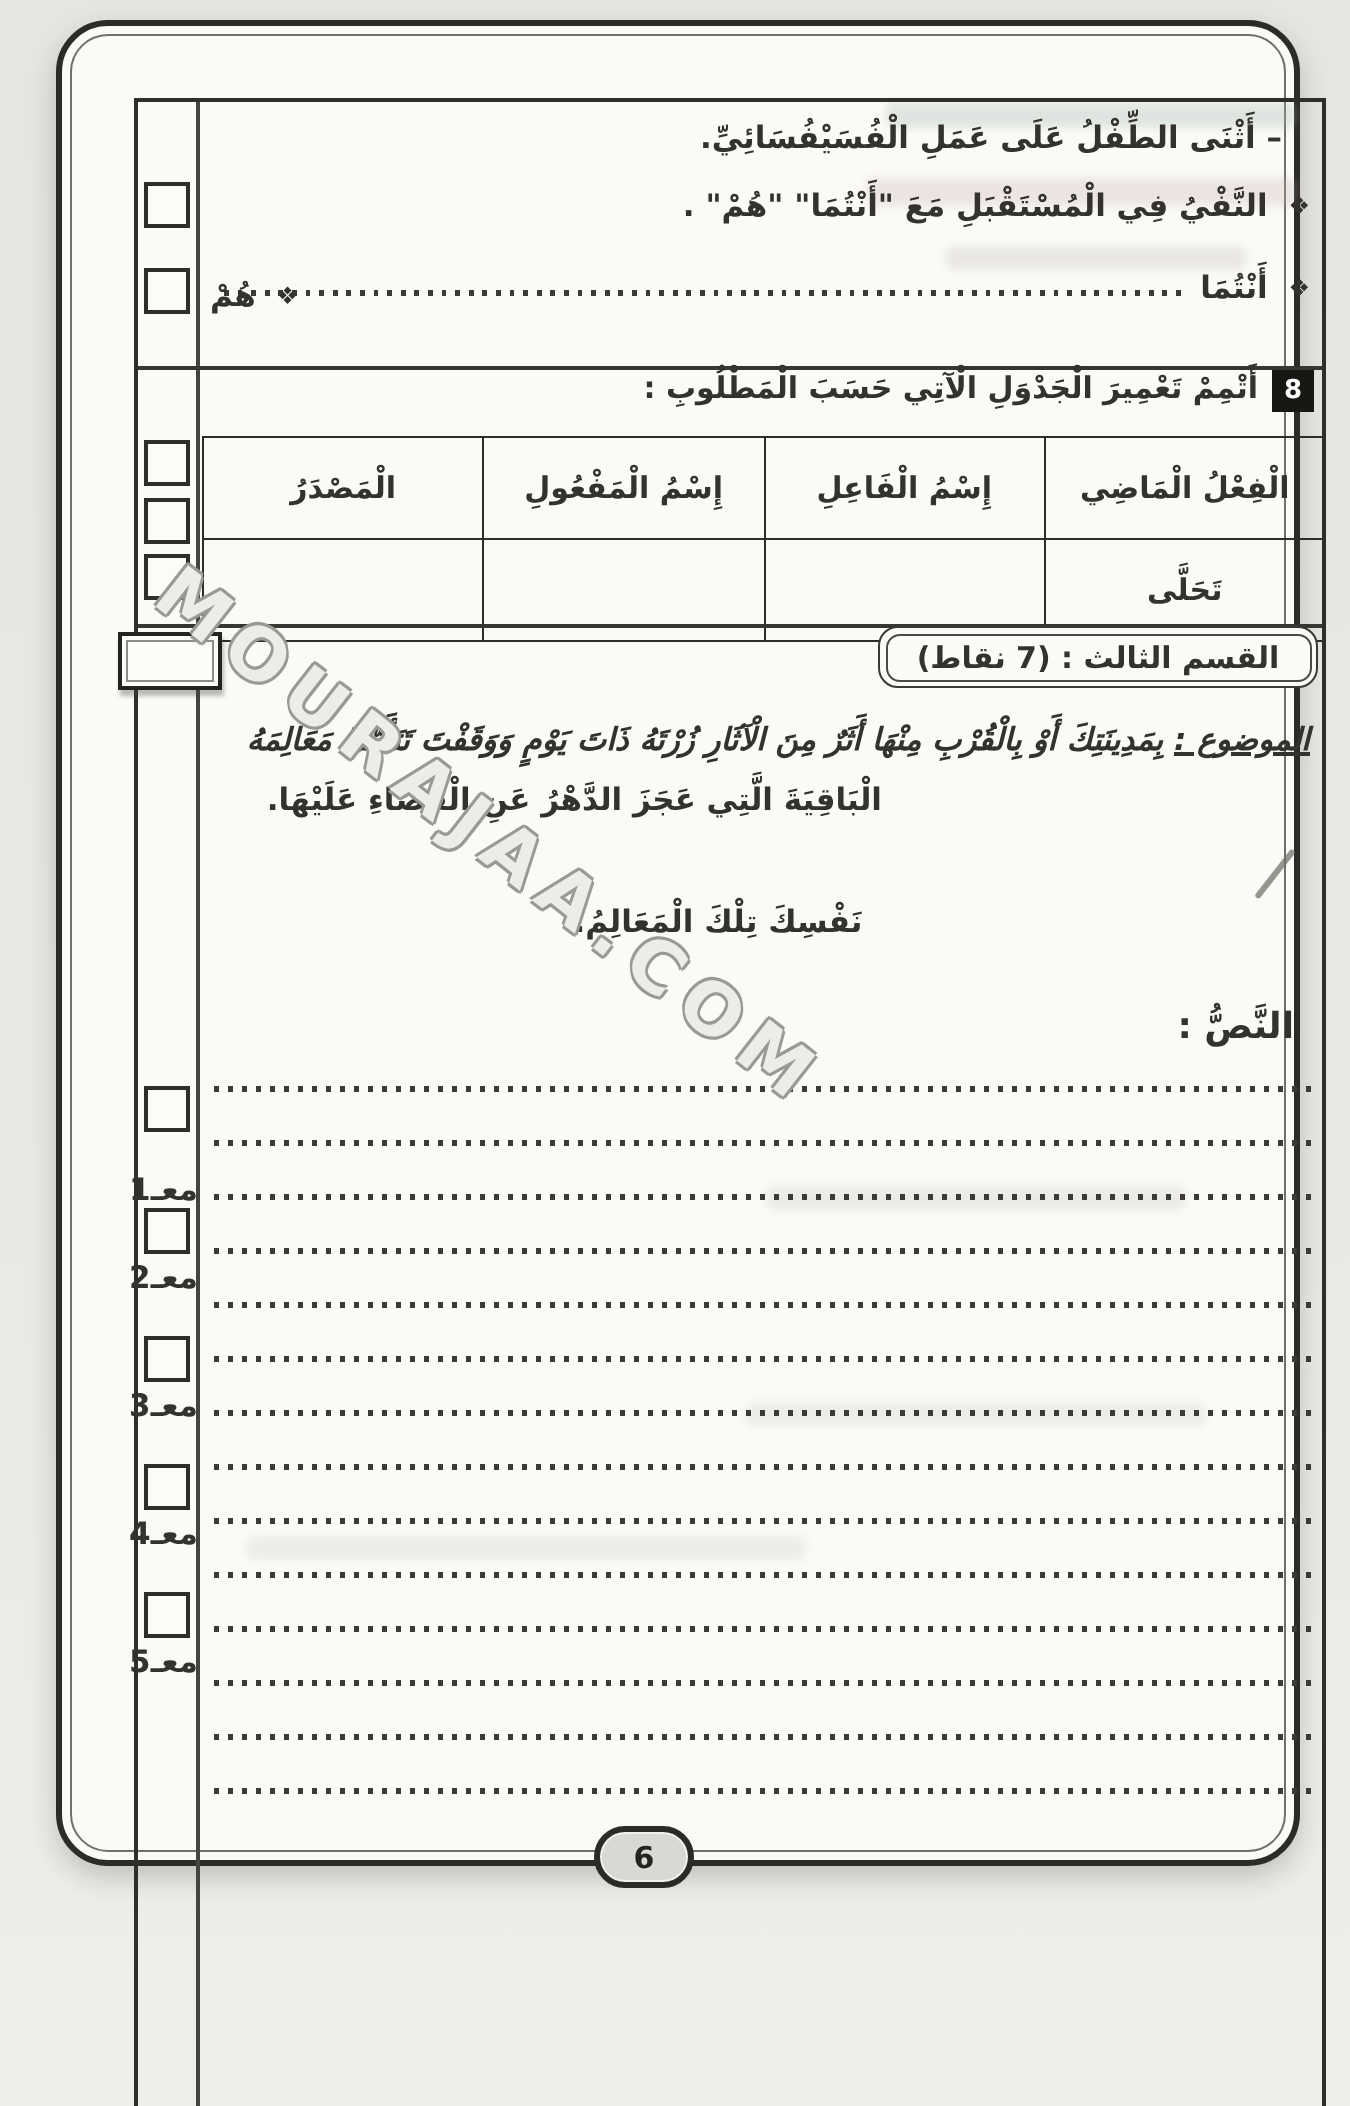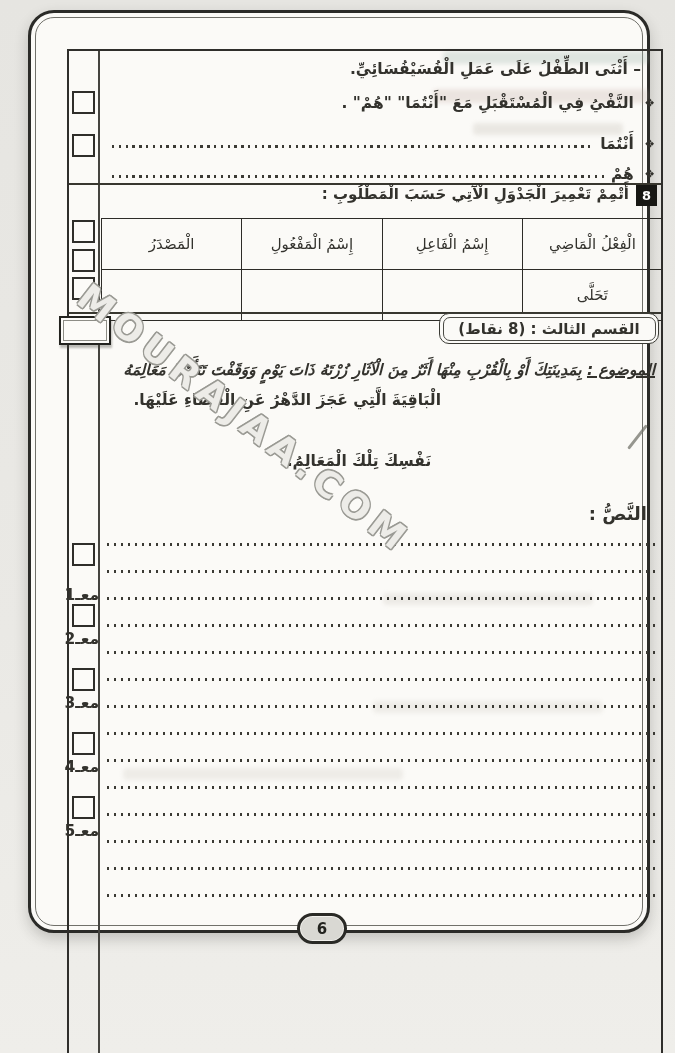--- a/index.html
+++ b/index.html
@@ -26,21 +26,21 @@
   .bullet{font-size:12px;margin-left:5px;position:relative;top:-1px;}
   .fillrow{position:absolute;display:flex;align-items:flex-end;direction:rtl;}
   .leader{flex:1;height:2.6px;margin:0 7px 5px 7px;
           background:repeating-linear-gradient(90deg,#3b3a34 0 2.4px,transparent 2.4px 6.8px);}
   
   .numbox{position:absolute;width:21px;height:21px;background:#171714;color:#fff;
           display:flex;align-items:center;justify-content:center;font-size:13px;font-weight:700;}
   
   table.conj{position:absolute;border-collapse:collapse;table-layout:fixed;direction:rtl;}
   table.conj th,table.conj td{border:1.8px solid #2d2c28;height:45px;text-align:center;
-          vertical-align:middle;font-weight:400;font-size:15px;color:#33322d;padding:16px 4px;}
+          vertical-align:middle;font-weight:700;font-size:15px;color:#33322d;padding:16px 4px;}
   
   .titlebox{position:absolute;border:1.8px solid #3a3a34;border-radius:10px;padding:2.5px;background:#fbfaf7;}
   .titlebox .inner{border:1.2px solid #4a4a44;border-radius:7px;padding:2px 12px;text-align:center;}
   .scorebox{position:absolute;border:2.5px solid #23231f;background:#fcfbf8;padding:2px;
             box-shadow:1px 3px 2px rgba(70,70,60,.35);}
   .scorebox .inner{width:100%;height:100%;border:1px solid #8d8d86;}
   
   .dots-area{position:absolute;display:flex;flex-direction:column;}
   .dotline{flex:1;position:relative;}
   .dotline::after{content:'';position:absolute;left:0;right:0;bottom:0;height:2.6px;
@@ -88,21 +88,21 @@
       </div>
 
       <div class="fillrow" style="top:74px;left:36px;right:6px;height:28px;">
         <span class="ar">
           <span class="bullet">❖</span>
           <span>أَنْتُمَا</span>
         </span>
         <span class="leader"></span>
       </div>
 
-      <div class="fillrow" style="top:104px;left:36px;right:6px;height:28px;">
+      <div class="fillrow" style="top:88px;left:36px;right:6px;height:28px;flex-direction:column;">
         <span class="ar">
           <span class="bullet">❖</span>
           <span>هُمْ</span>
         </span>
         <span class="leader"></span>
       </div>
 
       <div class="divider" style="top:132px;"></div>
 
       <div class="numbox" style="top:134px;right:4px;">8</div>
@@ -129,21 +129,21 @@
       </tbody>
         </table>
 
       <div class="divider" style="top:261px;"></div>
 
       <div class="scorebox" style="top:265px;left:-10px;width:52px;height:29px;">
         <div class="inner"></div>
       </div>
 
       <div class="titlebox ar" style="top:262px;right:2px;width:220px;font-size:15px;">
-        <div class="inner">القسم الثالث : (8 نقاط)</div>
+        <div class="inner">القسم الثالث : (7 نقاط)</div>
       </div>
 
       <div class="line ar" style="top:310px;left:34px;right:6px;text-align:right;font-style:italic;">
         <u>الموضوع :</u>
         <span>بِمَدِينَتِكَ أَوْ بِالْقُرْبِ مِنْهَا أَثَرٌ مِنَ الْآثَارِ زُرْتَهُ ذَاتَ يَوْمٍ وَوَقَفْتَ تَتَأَمَّلَ مَعَالِمَهُ</span>
       </div>
       <div class="line ar" style="top:340px;left:40px;width:332px;text-align:right;">الْبَاقِيَةَ الَّتِي عَجَزَ الدَّهْرُ عَنِ الْقَضَاءِ عَلَيْهَا.</div>
       <div class="line ar" style="top:401px;left:150px;width:280px;text-align:center;">نَفْسِكَ تِلْكَ الْمَعَالِمُ.</div>
 
       <div class="line ar" style="top:452px;right:14px;font-size:18px;">النَّصُّ :</div>

